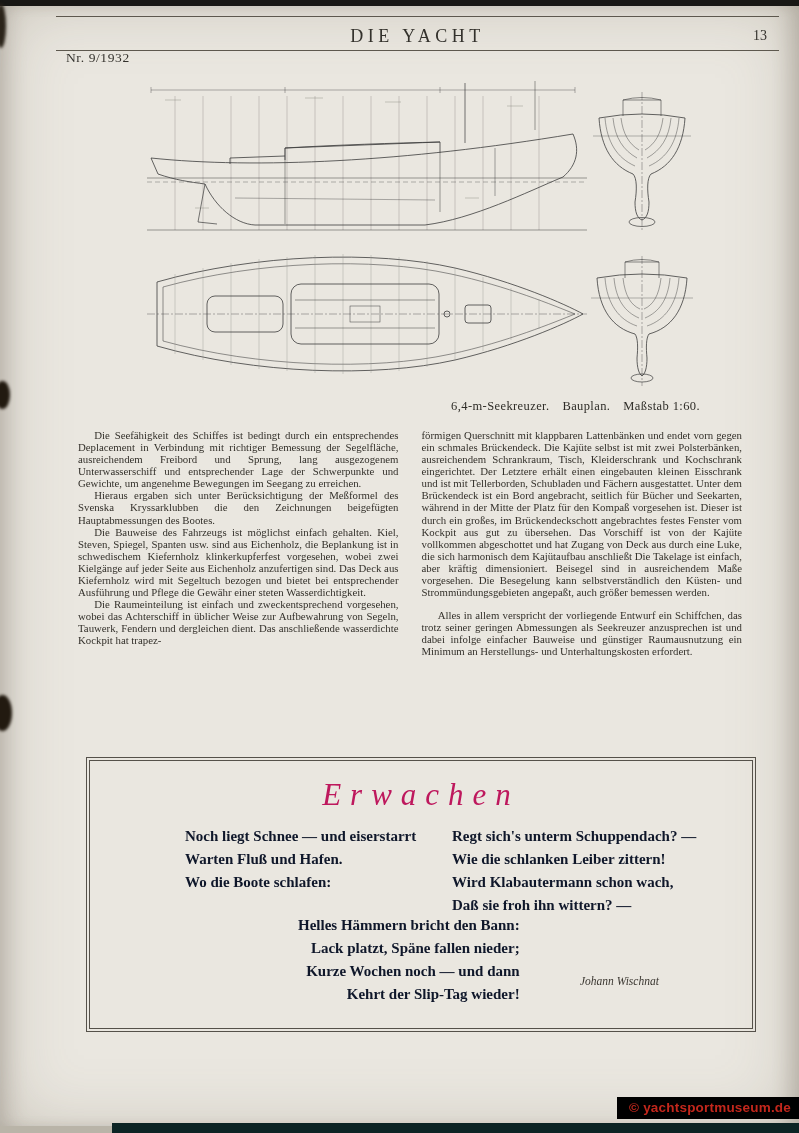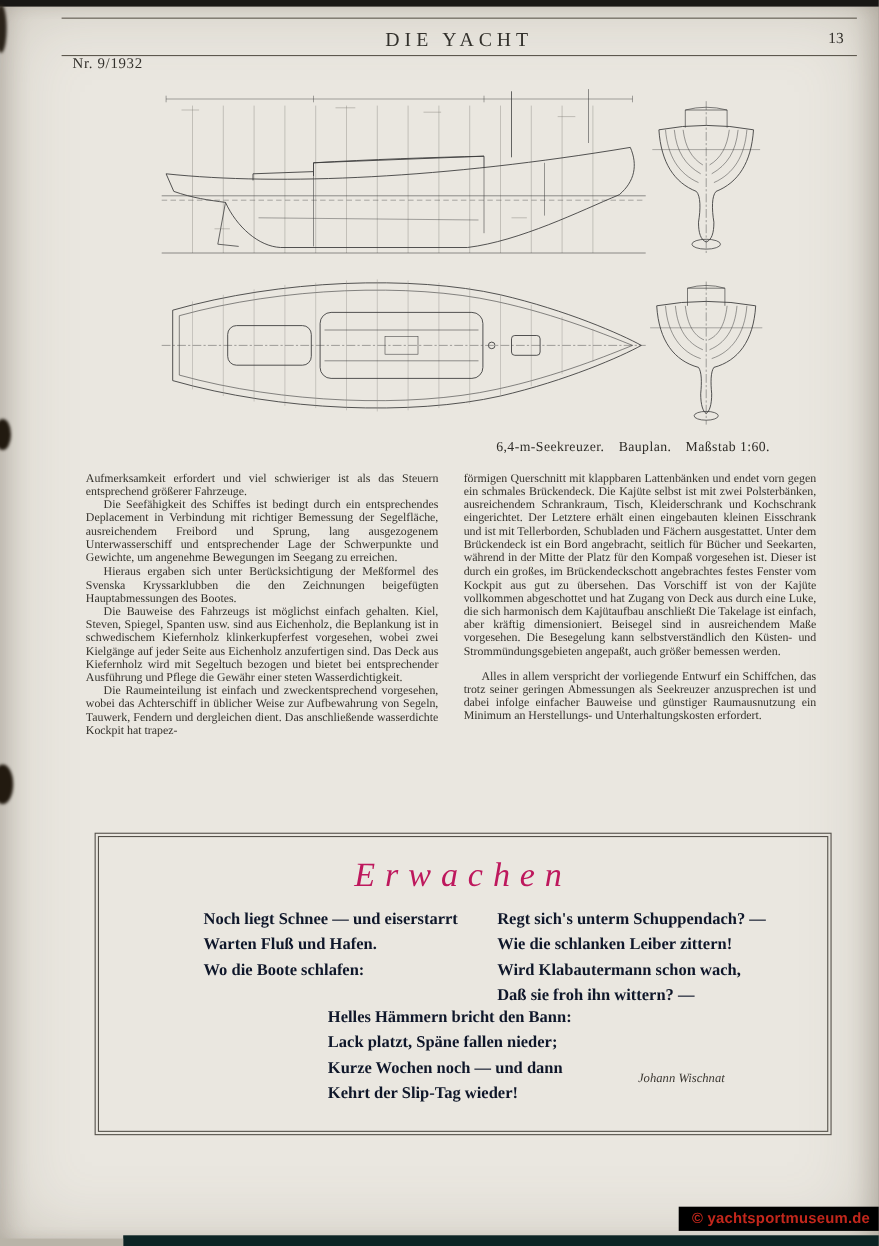--- a/index.html
+++ b/index.html
@@ -39,21 +39,21 @@
   .col p.ind{text-indent:1.5em;}
   .col p.gap{margin-top:11px;}
 
   
   .poem-outer{position:absolute;left:86px;top:757px;width:668px;height:273px;border:1px solid #55514a;}
   .poem-inner{position:absolute;left:2px;top:2px;right:2px;bottom:2px;border:1px solid #55514a;}
   .poem-title{position:absolute;left:0;right:0;top:16px;text-align:center;font-size:31px;font-style:italic;letter-spacing:9px;color:#be185d;}
   .stanza{position:absolute;font-size:15px;font-weight:bold;line-height:23px;color:#0f172a;white-space:nowrap;}
   .stanza-left{left:95px;top:64px;}
   .stanza-right{left:362px;top:64px;}
-  .stanza-center{left:208px;top:153px;}
+  .stanza-center{left:208px;top:153px;text-align:right;}
   .poem-author{position:absolute;left:490px;top:214px;font-size:11.5px;font-style:italic;color:#3a3630;}
 
   
   .watermark{position:absolute;right:0;top:1097px;background:#000000;color:#c3271c;
     font-family:"Liberation Sans", sans-serif;font-size:13.5px;font-weight:bold;
     padding:3px 8px 4px 12px;letter-spacing:.2px;}
 </style>
 </head>
 <body>
 
@@ -195,21 +195,20 @@
         <path d="M488,200 C490,218 496,227 505,231"></path>
           <path d="M526,200 C524,218 518,227 509,231"></path>
       </g>
     </g>
   </svg>
 
   <div class="caption">6,4-m-Seekreuzer. Bauplan. Maßstab 1:60.</div>
 
   <div class="article">
     <div class="col">
-      <p>Aufmerksamkeit erfordert und viel schwieriger ist als das Steuern entsprechend größerer Fahrzeuge.</p>
       <p class="ind">Die Seefähigkeit des Schiffes ist bedingt durch ein entsprechendes Deplacement in Verbindung mit richtiger Bemessung der Segelfläche, ausreichendem Freibord und Sprung, lang ausgezogenem Unterwasserschiff und entsprechender Lage der Schwerpunkte und Gewichte, um angenehme Bewegungen im Seegang zu erreichen.</p>
       <p class="ind">Hieraus ergaben sich unter Berücksichtigung der Meßformel des Svenska Kryssarklubben die den Zeichnungen beigefügten Hauptabmessungen des Bootes.</p>
       <p class="ind">Die Bauweise des Fahrzeugs ist möglichst einfach gehalten. Kiel, Steven, Spiegel, Spanten usw. sind aus Eichenholz, die Beplankung ist in schwedischem Kiefernholz klinkerkupferfest vorgesehen, wobei zwei Kielgänge auf jeder Seite aus Eichenholz anzufertigen sind. Das Deck aus Kiefernholz wird mit Segeltuch bezogen und bietet bei entsprechender Ausführung und Pflege die Gewähr einer steten Wasserdichtigkeit.</p>
       <p class="ind">Die Raumeinteilung ist einfach und zweckentsprechend vorgesehen, wobei das Achterschiff in üblicher Weise zur Aufbewahrung von Segeln, Tauwerk, Fendern und dergleichen dient. Das anschließende wasserdichte Kockpit hat trapez-</p>
     </div>
     <div class="col">
       <p>förmigen Querschnitt mit klappbaren Lattenbänken und endet vorn gegen ein schmales Brückendeck. Die Kajüte selbst ist mit zwei Polsterbänken, ausreichendem Schrankraum, Tisch, Kleiderschrank und Kochschrank eingerichtet. Der Letztere erhält einen eingebauten kleinen Eisschrank und ist mit Tellerborden, Schubladen und Fächern ausgestattet. Unter dem Brückendeck ist ein Bord angebracht, seitlich für Bücher und Seekarten, während in der Mitte der Platz für den Kompaß vorgesehen ist. Dieser ist durch ein großes, im Brückendeckschott angebrachtes festes Fenster vom Kockpit aus gut zu übersehen. Das Vorschiff ist von der Kajüte vollkommen abgeschottet und hat Zugang von Deck aus durch eine Luke, die sich harmonisch dem Kajütaufbau anschließt  Die Takelage ist einfach, aber kräftig dimensioniert. Beisegel sind in ausreichendem Maße vorgesehen. Die Besegelung kann selbstverständlich den Küsten- und Strommündungsgebieten angepaßt, auch größer bemessen werden.</p>
       <p class="ind gap">Alles in allem verspricht der vorliegende Entwurf ein Schiffchen, das trotz seiner geringen Abmessungen als Seekreuzer anzusprechen ist und dabei infolge einfacher Bauweise und günstiger Raumausnutzung ein Minimum an Herstellungs- und Unterhaltungskosten erfordert.</p>
     </div>
   </div>

